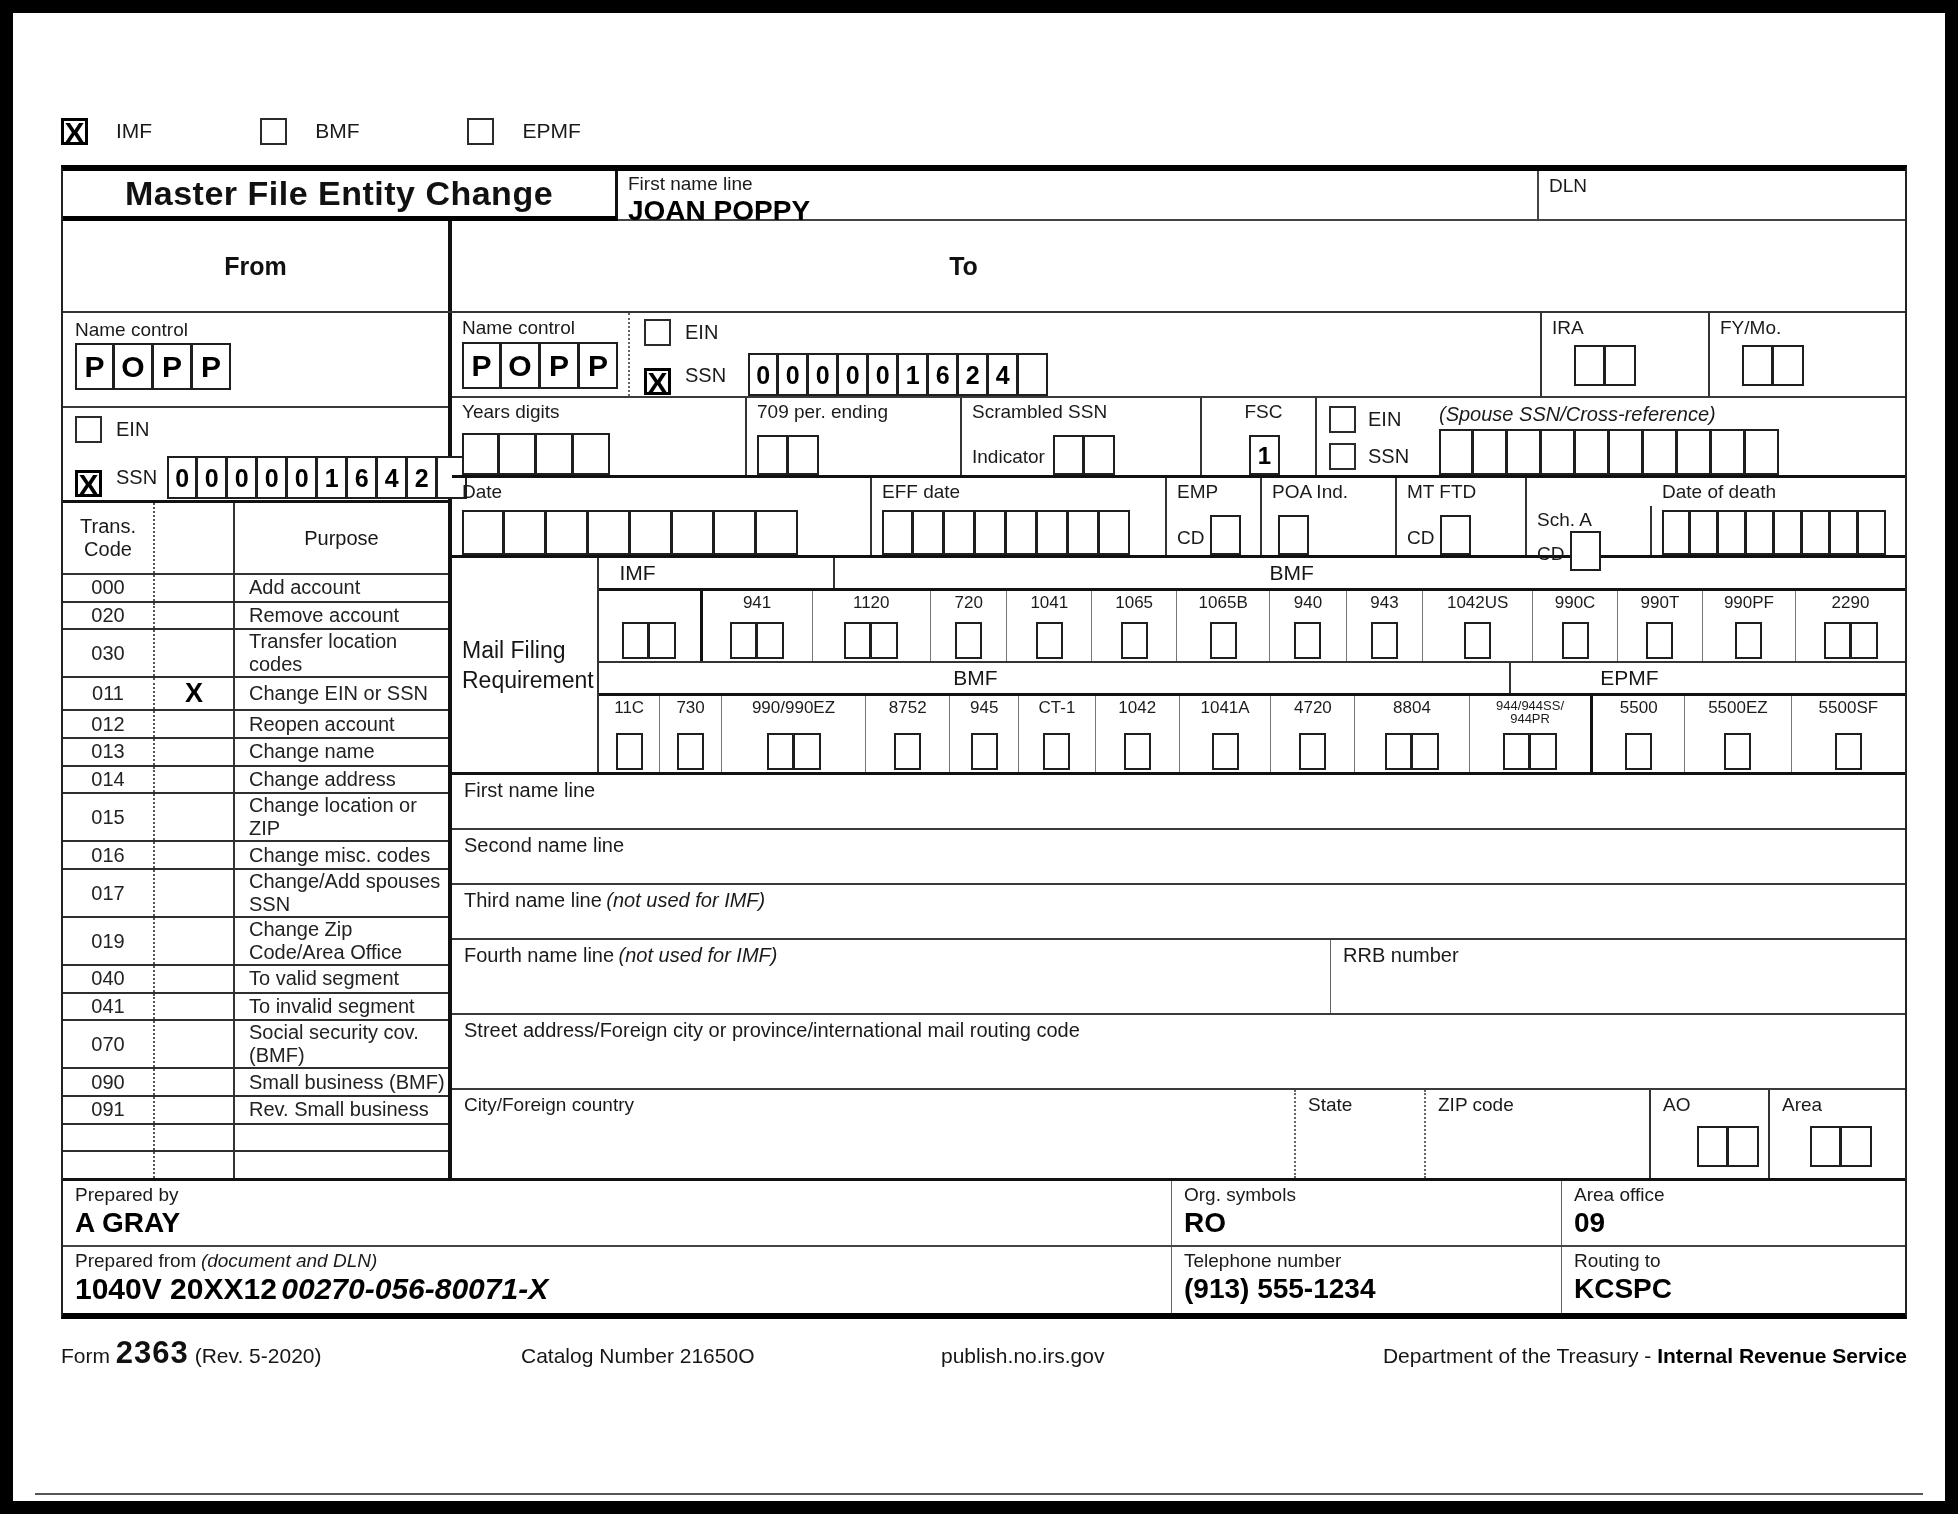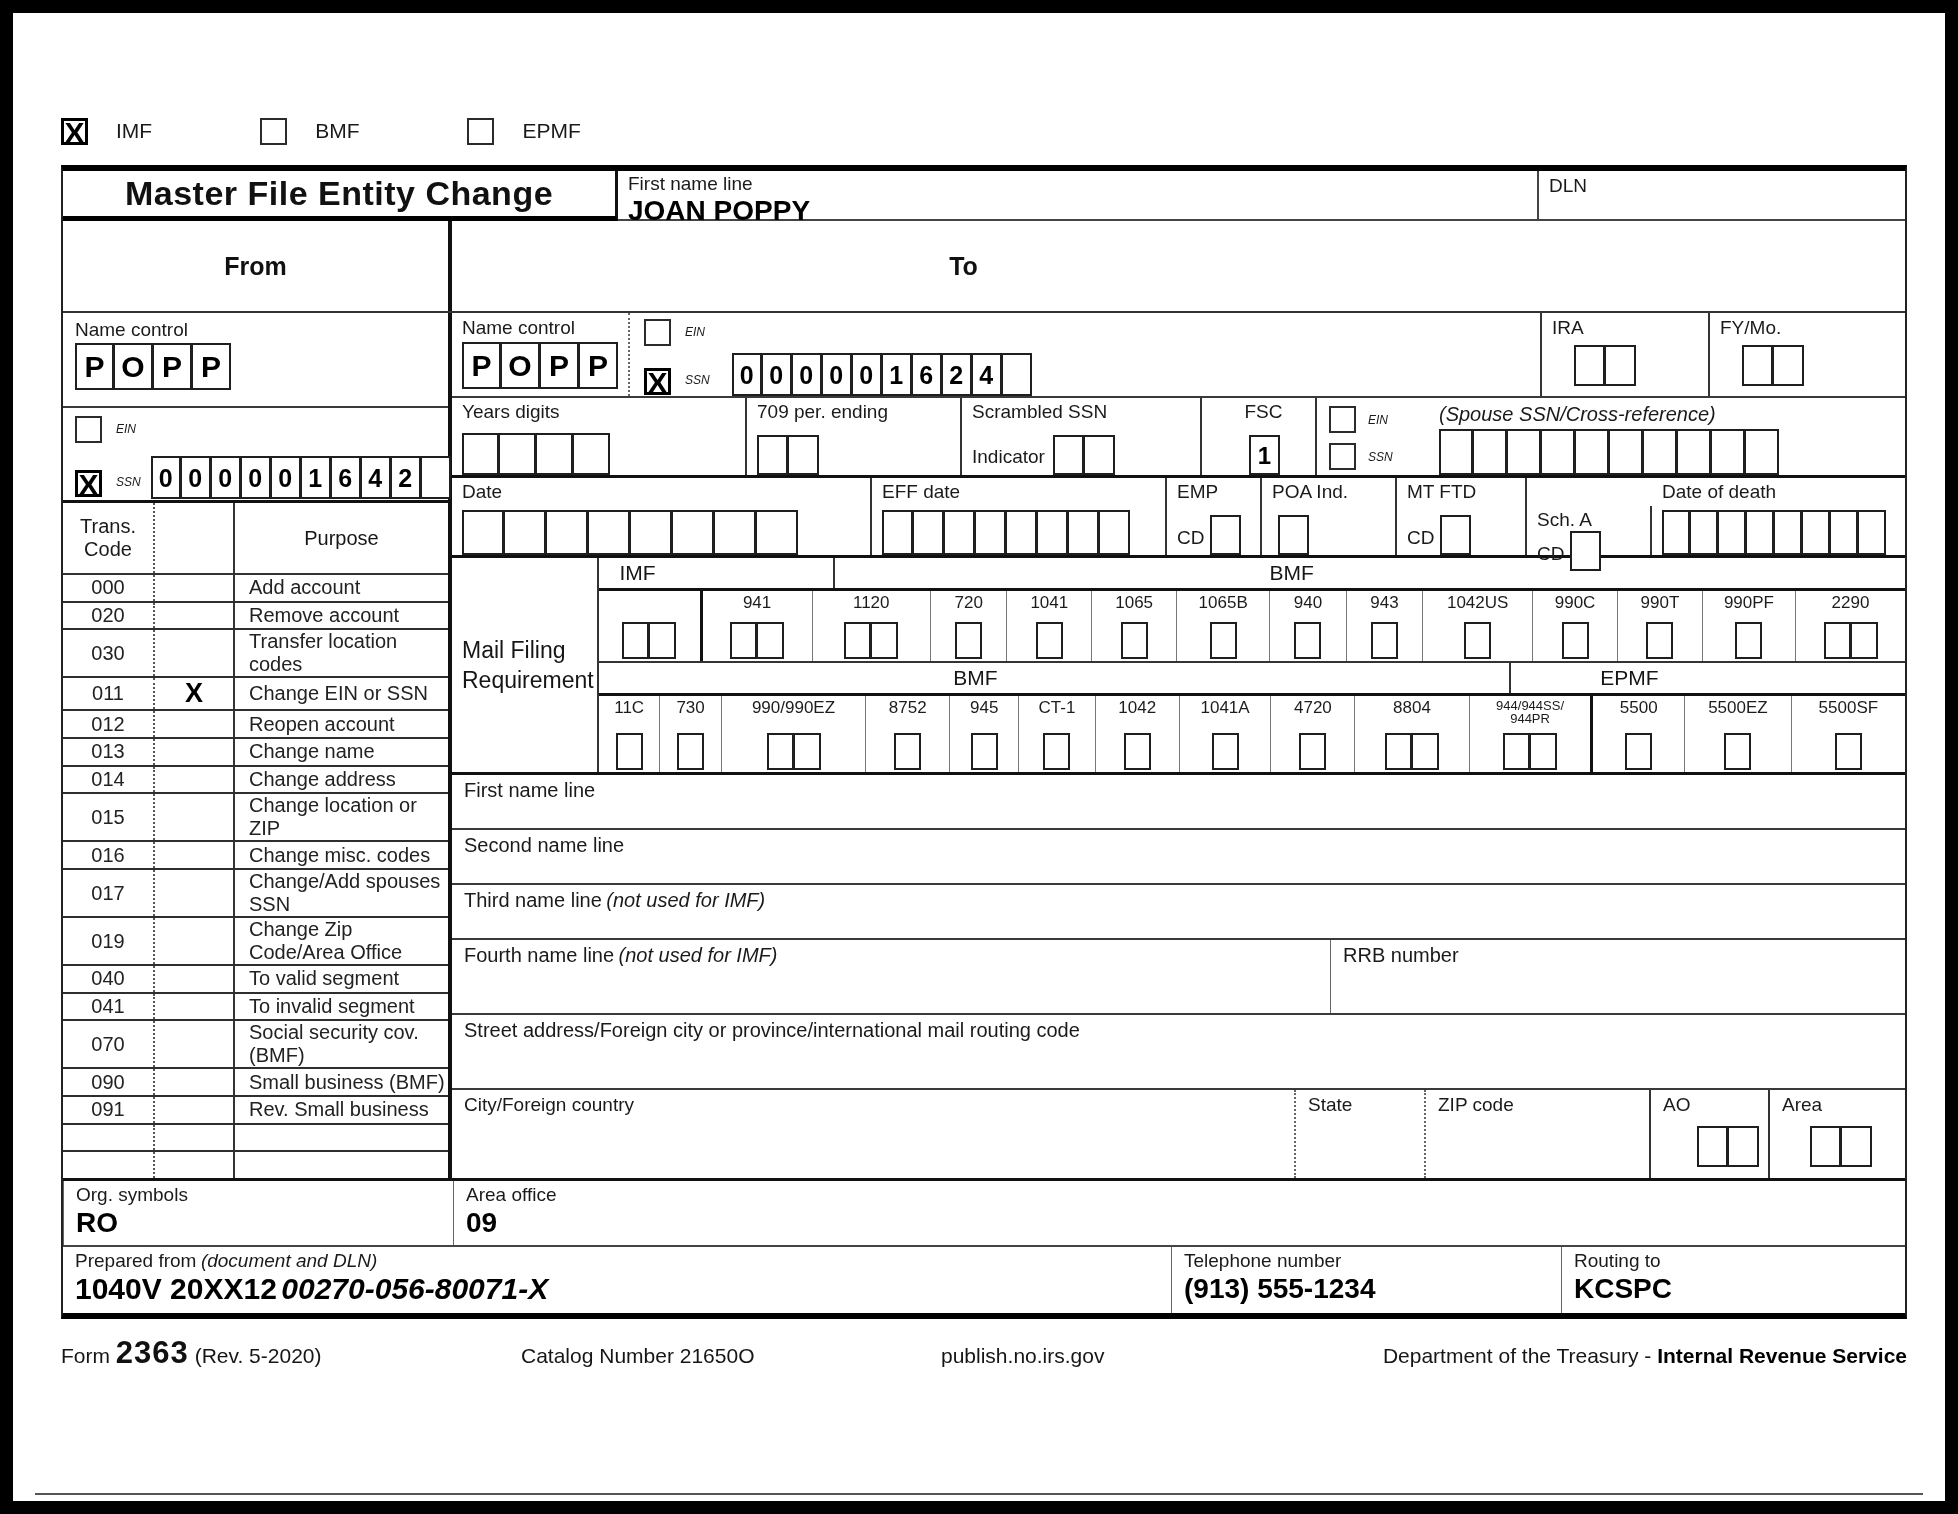--- a/index.html
+++ b/index.html
@@ -63,21 +63,21 @@
 
   .body-row { height:865px; display:flex; }
   .left-col { width:389px; border-right:4px solid #111; display:flex; flex-direction:column; }
   .right-col { flex:1; display:flex; flex-direction:column; }
 
   
   .nc-area { height:95px; border-bottom:2px solid #3a3a3a; padding:6px 0 0 12px; }
   .nc-area .cells { margin-top:2px; }
   .einssn-area { height:95px; border-bottom:3px solid #111; padding:3px 0 0 12px; }
   .cbrow { display:flex; align-items:center; height:36px; }
-  .cbrow .lbl { margin-left:14px; font-size:12px;font-style:italic; }
+  .cbrow .lbl { margin-left:14px; font-size:20px; }
   .einssn-area .cbrow.ssnrow { height:52px; align-items:flex-end; padding-bottom:2px; }
   .einssn-area .ssnrow .cells { margin-left:10px; margin-bottom:-2px; }
   .einssn-area .ssnrow .lbl { margin-bottom:8px; }
 
   .trans-hdr { height:72px; display:flex; border-bottom:2px solid #333; }
   .tc-code { width:92px; border-right:2px dotted #555; flex:none; }
   .tc-mark { width:80px; border-right:2px solid #333; flex:none; text-align:center; }
   .tc-purpose { flex:1; padding-left:14px; }
   .trans-hdr .tc-code { display:flex; flex-direction:column; align-items:center; justify-content:center;
      font-size:20px; color:#1a1a1a; }
@@ -805,20 +805,24 @@
                 <div class="c"></div>
                 <div class="c"></div>
               </div>
           </div>
         </div>
       </div>
     </div>
 
     <div class="prep-sec">
       <div class="prep-row first">
+        <div class="prep-cell pc-1">
+          <div class="lbl">Prepared by</div>
+          <div class="val">A GRAY</div>
+        </div>
         <div class="prep-cell pc-2">
           <div class="lbl">Org. symbols</div>
           <div class="val">RO</div>
         </div>
         <div class="prep-cell pc-3">
           <div class="lbl">Area office</div>
           <div class="val">09</div>
         </div>
       </div>
       <div class="prep-row">

